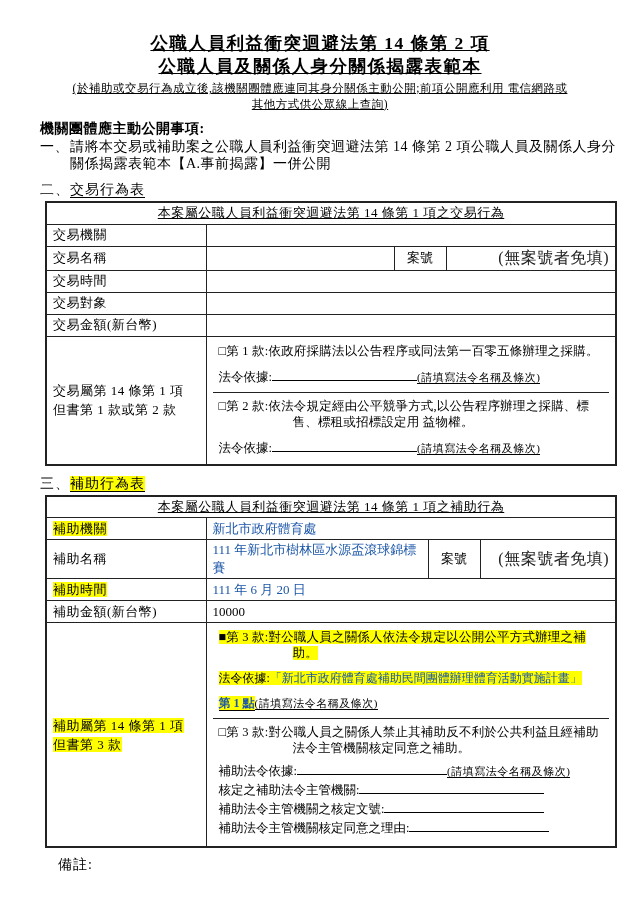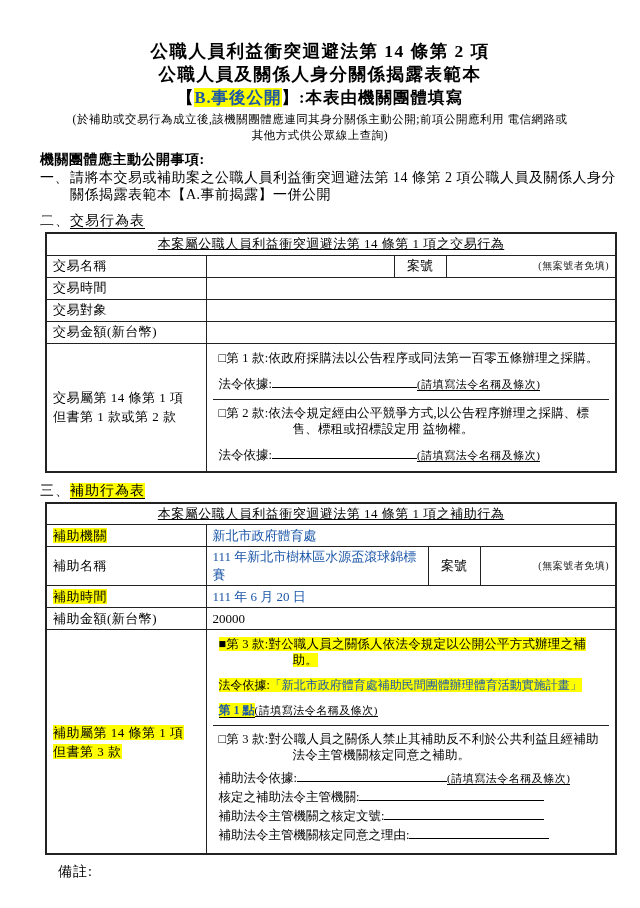--- a/index.html
+++ b/index.html
@@ -5,21 +5,21 @@
   * { box-sizing: border-box; }
   html,body { margin:0; padding:0; }
   body {
     width:640px; height:908px; background:#ffffff;
     font-family:"Liberation Serif","DejaVu Serif",serif;
     color:#000;
   }
   .page { position:relative; width:640px; height:908px; overflow:hidden; background:#fff; }
 
   
-  .titles { text-align:center; padding-top:40px; }
+  .titles { text-align:center; padding-top:32px;text-decoration:underline; }
   .t1, .t2 { font-size:17.5px; font-weight:bold; line-height:23px; letter-spacing:1.5px; }
   .subtitle { font-size:16.5px; font-weight:bold; line-height:23px; letter-spacing:1px; }
   .hl { background:#ffff00; }
   .blue { color:#1b56a8; }
   .note-block { font-size:11.5px; line-height:16px; margin-top:2px; text-align:center; letter-spacing:0.5px; }
 
   
   .instructions { margin:8px 20px 0 40px; font-size:14px; }
   .inst-heading { font-weight:bold; line-height:18px; letter-spacing:0.5px; }
   .inst-item { display:flex; line-height:16.5px; margin-top:1px; letter-spacing:0.5px; }
@@ -30,21 +30,21 @@
   .section-title-u { text-decoration:underline; text-underline-offset:3px; }
 
   
   table.form { border-collapse:collapse; width:572px; margin-left:45px; table-layout:fixed;
                font-size:13px; }
   table.form { border:2px solid #222; }
   table.form td { border:1px solid #222; padding:1px 6px; height:22px; vertical-align:middle; }
   td.cap { text-align:center; font-size:13px; height:20px; letter-spacing:0.5px;text-decoration:underline; }
   td.lbl { width:160px; letter-spacing:0.5px; }
   td.c-case { width:52px; text-align:center; }
-  td.c-note { text-align:right; font-size:10px; color:#222; letter-spacing:0.5px; }
+  td.c-note { text-align:right; font-size:16px; color:#222; letter-spacing:0.5px; }
   td.clause-lbl { vertical-align:top; padding-top:4px; line-height:19px; }
   td.clause-content { padding:0; }
   .optbox { padding:5px 6px 7px 6px; }
   .optbox + .optbox { border-top:1px solid #222; }
   .optline { font-size:12.5px; line-height:16px; padding-left:74px; text-indent:-74px; letter-spacing:0.2px; }
   .lawline { font-size:12.5px; line-height:16px; margin-top:9px; white-space:nowrap; }
   .lawline2 { font-size:12px; line-height:16px; margin-top:9px; white-space:nowrap; }
   .blank { display:inline-block; border-bottom:1px solid #000; height:13px; vertical-align:baseline; }
   .b145 { width:145px; } .b150 { width:150px; } .b185 { width:185px; } .b160 { width:160px; } .b140 { width:140px; }
   .fillnote { font-size:11px; border-bottom:1px solid #000; letter-spacing:0.5px; }
@@ -57,21 +57,20 @@
   .remark { margin-left:8px; line-height:22px; letter-spacing:1px; }
 </style>
 </head>
 <body>
 
 <div class="page">
 
   <div class="titles">
     <div class="t1">公職人員利益衝突迴避法第 14 條第 2 項</div>
     <div class="t2">公職人員及關係人身分關係揭露表範本</div>
-    <div class="subtitle"><span>【</span><span class="hl blue">B.事後公開</span><span>】</span><span>:本表由機關團體填寫</span></div>
     <div class="note-block">
       <div>(於補助或交易行為成立後,該機關團體應連同其身分關係主動公開;前項公開應利用 電信網路或</div>
       <div>其他方式供公眾線上查詢)</div>
     </div>
   </div>
 
   <div class="instructions">
     <div class="inst-heading">機關團體應主動公開事項:</div>
     <div class="inst-item">
       <span class="inst-no">一、</span>
@@ -84,20 +83,24 @@
   <table class="form">
     <colgroup>
         <col style="width:160px">
         <col style="width:188px">
         <col style="width:52px">
         <col>
       </colgroup>
     <tbody>
         <tr>
       <td class="cap" colspan="4">本案屬公職人員利益衝突迴避法第 14 條第 1 項之交易行為</td>
+    </tr>
+    <tr>
+      <td class="lbl">交易機關</td>
+      <td colspan="3"></td>
     </tr>
     <tr>
       <td class="lbl">交易名稱</td>
       <td></td>
       <td class="c-case">案號</td>
       <td class="c-note">(無案號者免填)</td>
     </tr>
     <tr>
       <td class="lbl">交易時間</td>
       <td colspan="3"></td>
@@ -151,21 +154,21 @@
       <td class="blue">111 年新北市樹林區水源盃滾球錦標賽</td>
       <td class="c-case">案號</td>
       <td class="c-note">(無案號者免填)</td>
     </tr>
     <tr>
       <td class="lbl"><span class="hl">補助時間</span></td>
       <td colspan="3" class="blue">111 年 6 月 20 日</td>
     </tr>
     <tr>
       <td class="lbl">補助金額(新台幣)</td>
-      <td colspan="3">20000</td>
+      <td colspan="3">10000</td>
     </tr>
     <tr>
       <td class="lbl clause-lbl">
         <div><span class="hl">補助屬第 14 條第 1 項</span></div>
         <div><span class="hl">但書第 3 款</span></div>
       </td>
       <td class="clause-content" colspan="3">
         <div class="optbox">
           <div class="optline"><span class="hl"><span class="cbx">■</span><span>第 3 款:對公職人員之關係人依法令規定以公開公平方式辦理之補助。</span></span></div>
           <div class="lawline2"><span class="hl">法令依據:</span><span class="hl blue">「新北市政府體育處補助民間團體辦理體育活動實施計畫」</span></div>

